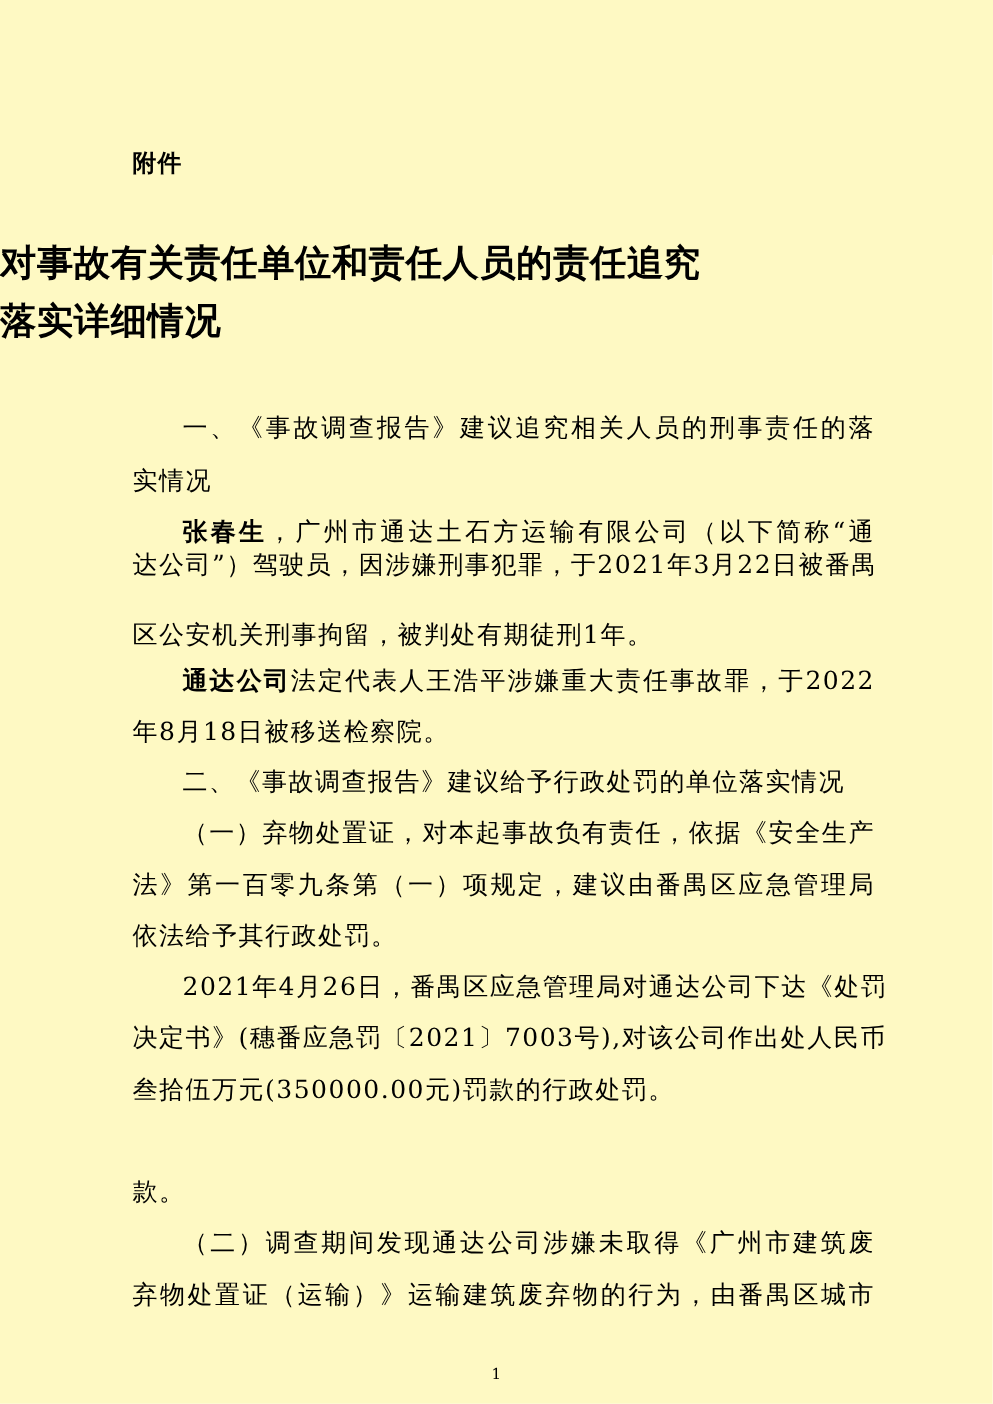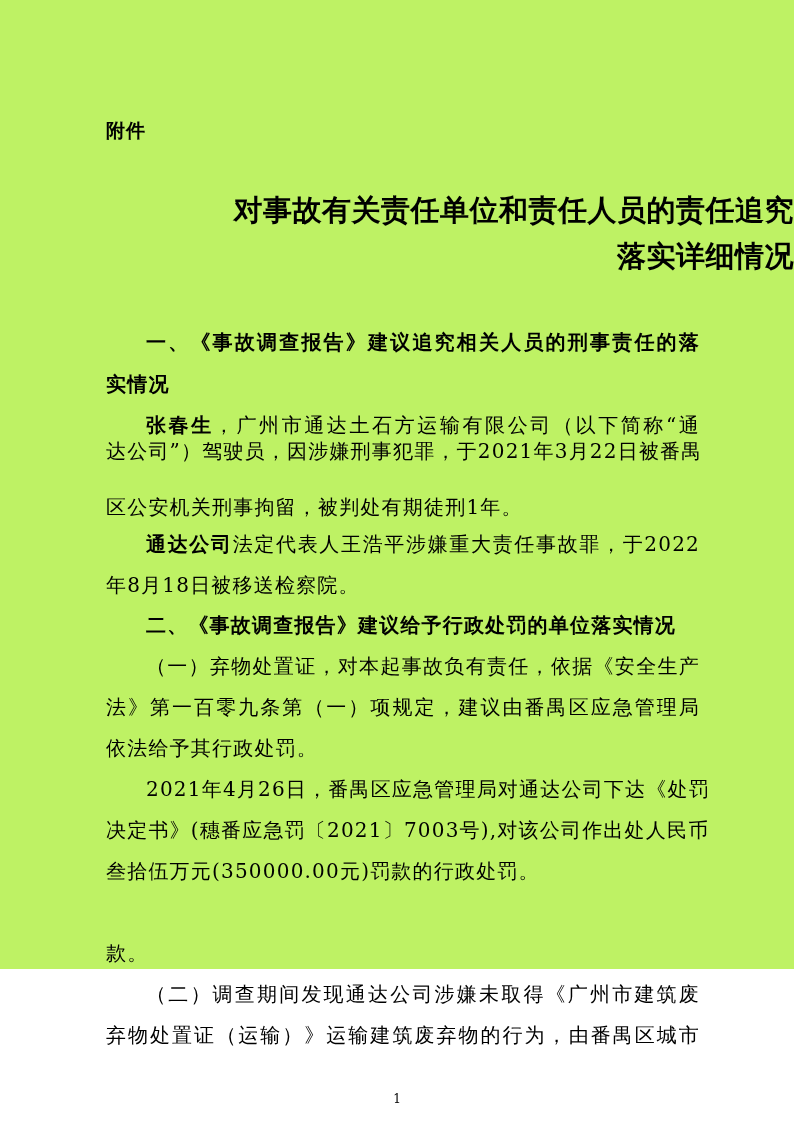--- a/index.html
+++ b/index.html
@@ -1,26 +1,26 @@
 <!DOCTYPE html>
 <html><head>
 <meta charset="utf-8">
 <style>
   html, body { margin: 0; padding: 0; background: #ffffff; }
   body { width: 794px; height: 1123px; position: relative; overflow: hidden;
          font-family: "DejaVu Serif", "Liberation Serif", serif; color: #000; }
-  .page { position: absolute; left: 0; top: 0; width: 794px; height: 969px; background: #bef264; }
+  .page { position: absolute; left: 0; top: 0; width: 794px; height: 1123px; background: #fef9c3; }
   .line { position: absolute; left: 106px; width: 594px; font-size: 20px; line-height: 26px;
           white-space: nowrap; letter-spacing: 1.2px; }
   .indent { left: 146px; width: 554px; }
   .just { text-align: justify; text-align-last: justify; }
   .bold { font-weight: bold; }
-  .heading { font-family: "DejaVu Sans", "Liberation Sans", sans-serif; font-weight: bold; }
+  .heading { font-family: "DejaVu Sans", "Liberation Sans", sans-serif; font-weight: normal; }
   .annex { position: absolute; left: 106px; top: 118px; font-size: 19px; font-family: "DejaVu Sans", sans-serif; font-weight: bold; letter-spacing: 1px; }
-  .title { position: absolute; left: 0; width: 794px; text-align: right; font-size: 29px; font-weight: bold;
+  .title { position: absolute; left: 0; width: 794px; text-align: left; font-size: 29px; font-weight: bold;
            font-family: "DejaVu Serif", "Liberation Serif", serif; letter-spacing: 0.5px; line-height: 36px; }
   .pagenum { position: absolute; left: 0; width: 794px; top: 1092px; text-align: center; font-size: 12px; }
 </style>
 </head>
 <body>
 
 <div class="page">
 
   <div class="annex">附件</div>
 

